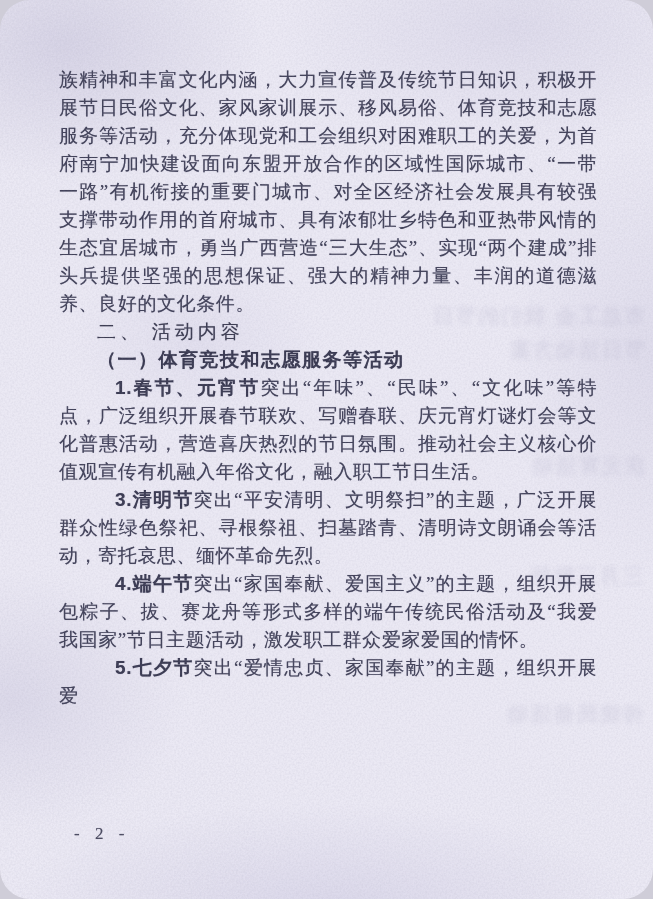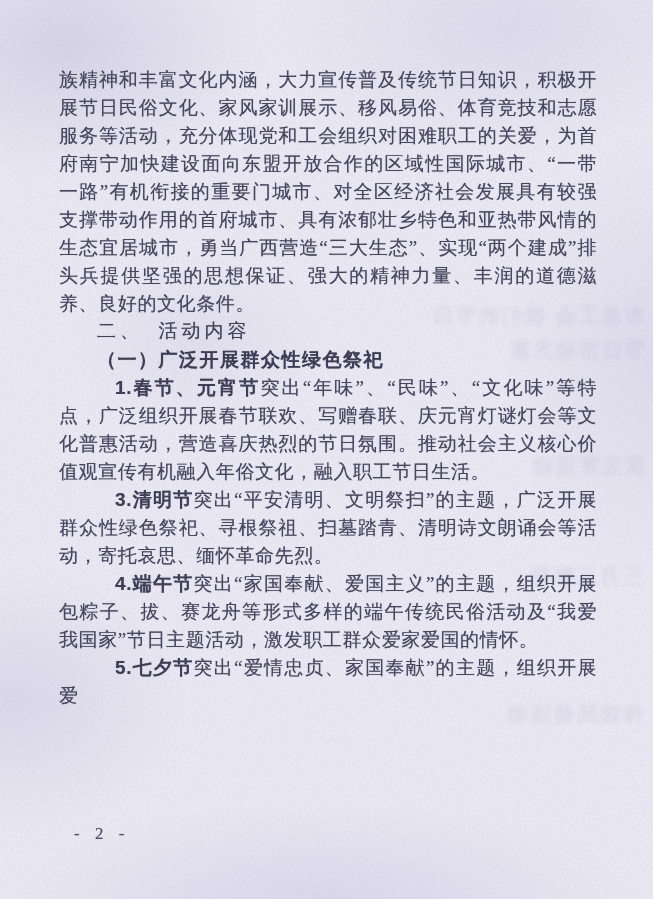--- a/index.html
+++ b/index.html
@@ -7,32 +7,33 @@
     position:relative;width:653px;height:899px;overflow:hidden;
     background:
       radial-gradient(ellipse 280px 190px at 10% 5%, rgba(198,194,218,0.55), rgba(198,194,218,0) 70%),
       radial-gradient(ellipse 320px 170px at 78% 3%, rgba(202,198,222,0.40), rgba(202,198,222,0) 72%),
       radial-gradient(ellipse 210px 320px at 100% 40%, rgba(200,196,220,0.35), rgba(200,196,220,0) 70%),
       radial-gradient(ellipse 240px 180px at 2% 78%, rgba(198,194,218,0.42), rgba(198,194,218,0) 72%),
       radial-gradient(ellipse 420px 140px at 50% 101%, rgba(200,196,222,0.48), rgba(200,196,222,0) 75%),
       radial-gradient(ellipse 180px 120px at 30% 38%, rgba(205,201,225,0.30), rgba(205,201,225,0) 70%),
       #ebe9f4;
     font-family:"Liberation Serif","DejaVu Serif",serif;
+    border-radius:30px;
   }
   .doc{
     position:absolute;left:59px;top:66px;width:538px;
     font-size:19px;line-height:28px;letter-spacing:0.6px;
     color:#42425a;
     text-shadow:0 0 0.7px rgba(66,66,90,0.55);
   }
   .para{margin:0;text-align:justify;}
   .body-continuation{text-indent:0;}
   .body,.item,.heading1,.heading2{text-indent:2em;}
   .heading1{
-    font-family:Liberation Mono, monospace;
+    font-family:Liberation Serif, serif;
     letter-spacing:4px;color:#3c3c52;
   }
   .heading2{
     font-family:"Liberation Sans","DejaVu Sans",sans-serif;
     font-weight:700;letter-spacing:1.5px;color:#383850;
   }
   .item b{
     font-family:"Liberation Sans","DejaVu Sans",sans-serif;
     font-weight:700;color:#3a3a52;margin-left:18px;
   }
@@ -62,21 +63,21 @@
       <div class="ghost" style="left: 335px; top: 300px; width: 310px;">市总工会 我们的节日</div>
       <div class="ghost" style="left: 470px; top: 334px; width: 175px;">节日活动方案</div>
       <div class="ghost" style="left: 520px; top: 450px; width: 125px;">庆元宵活动</div>
       <div class="ghost" style="left: 498px; top: 560px; width: 145px;">三月三歌圩</div>
       <div class="ghost" style="left: 488px; top: 698px; width: 155px;">传统民俗活动</div>
     </div>
 
   <div class="doc" id="doc-body">
       <p class="para body-continuation"><span>族精神和丰富文化内涵，大力宣传普及传统节日知识，积极开展节日民俗文化、家风家训展示、移风易俗、体育竞技和志愿服务等活动，充分体现党和工会组织对困难职工的关爱，为首府南宁加快建设面向东盟开放合作的区域性国际城市、“一带一路”有机衔接的重要门城市、对全区经济社会发展具有较强支撑带动作用的首府城市、具有浓郁壮乡特色和亚热带风情的生态宜居城市，勇当广西营造“三大生态”、实现“两个建成”排头兵提供坚强的思想保证、强大的精神力量、丰润的道德滋养、良好的文化条件。</span></p>
       <p class="para heading1"><span>二、 活动内容</span></p>
-      <p class="para heading2"><span>（一）广泛开展群众性绿色祭祀</span></p>
+      <p class="para heading2"><span>（一）体育竞技和志愿服务等活动</span></p>
       <p class="para item"><b>1.春节、元宵节</b><span>突出“年味”、“民味”、“文化味”等特点，广泛组织开展春节联欢、写赠春联、庆元宵灯谜灯会等文化普惠活动，营造喜庆热烈的节日氛围。推动社会主义核心价值观宣传有机融入年俗文化，融入职工节日生活。</span></p>
       <p class="para item"><b>3.清明节</b><span>突出“平安清明、文明祭扫”的主题，广泛开展群众性绿色祭祀、寻根祭祖、扫墓踏青、清明诗文朗诵会等活动，寄托哀思、缅怀革命先烈。</span></p>
       <p class="para item"><b>4.端午节</b><span>突出“家国奉献、爱国主义”的主题，组织开展包粽子、拔、赛龙舟等形式多样的端午传统民俗活动及“我爱我国家”节日主题活动，激发职工群众爱家爱国的情怀。</span></p>
       <p class="para item"><b>5.七夕节</b><span>突出“爱情忠贞、家国奉献”的主题，组织开展爱</span></p>
     </div>
 
   <div class="pagenum">- 2 -</div>
 
   <svg class="grain" width="653" height="899" xmlns="http://www.w3.org/2000/svg">
     <filter id="grainf" x="0" y="0" width="100%" height="100%">

